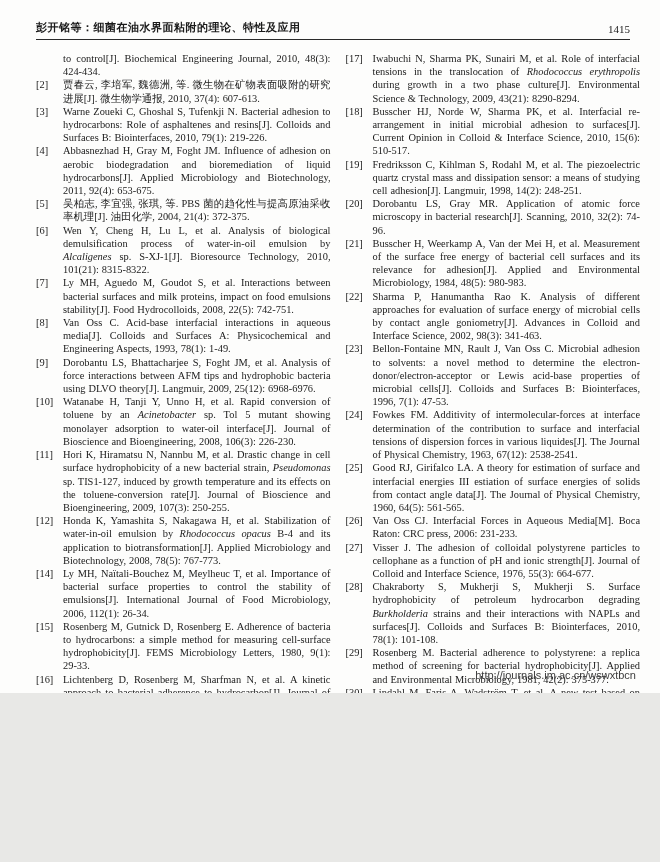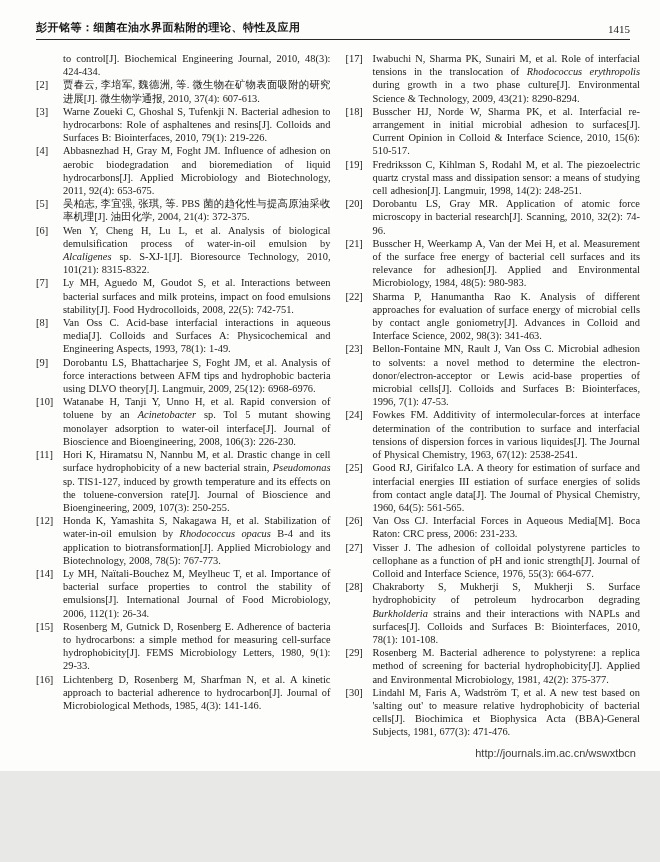--- a/index.html
+++ b/index.html
@@ -1,19 +1,19 @@
 <!DOCTYPE html>
 <html><head>
 <meta charset="utf-8">
 <style>
   html, body { margin: 0; padding: 0; background: #e8e8e6; }
   .page {
     position: relative;
     width: 660px;
-    height: 771px;
+    height: 693px;
     margin: 0 auto;
     background: #fdfdfc;
     color: #1a1a1a;
     font-family: "Liberation Serif", "DejaVu Serif", serif;
     overflow: hidden;
     box-sizing: border-box;
   }
   .header {
     display: flex;
     justify-content: space-between;

